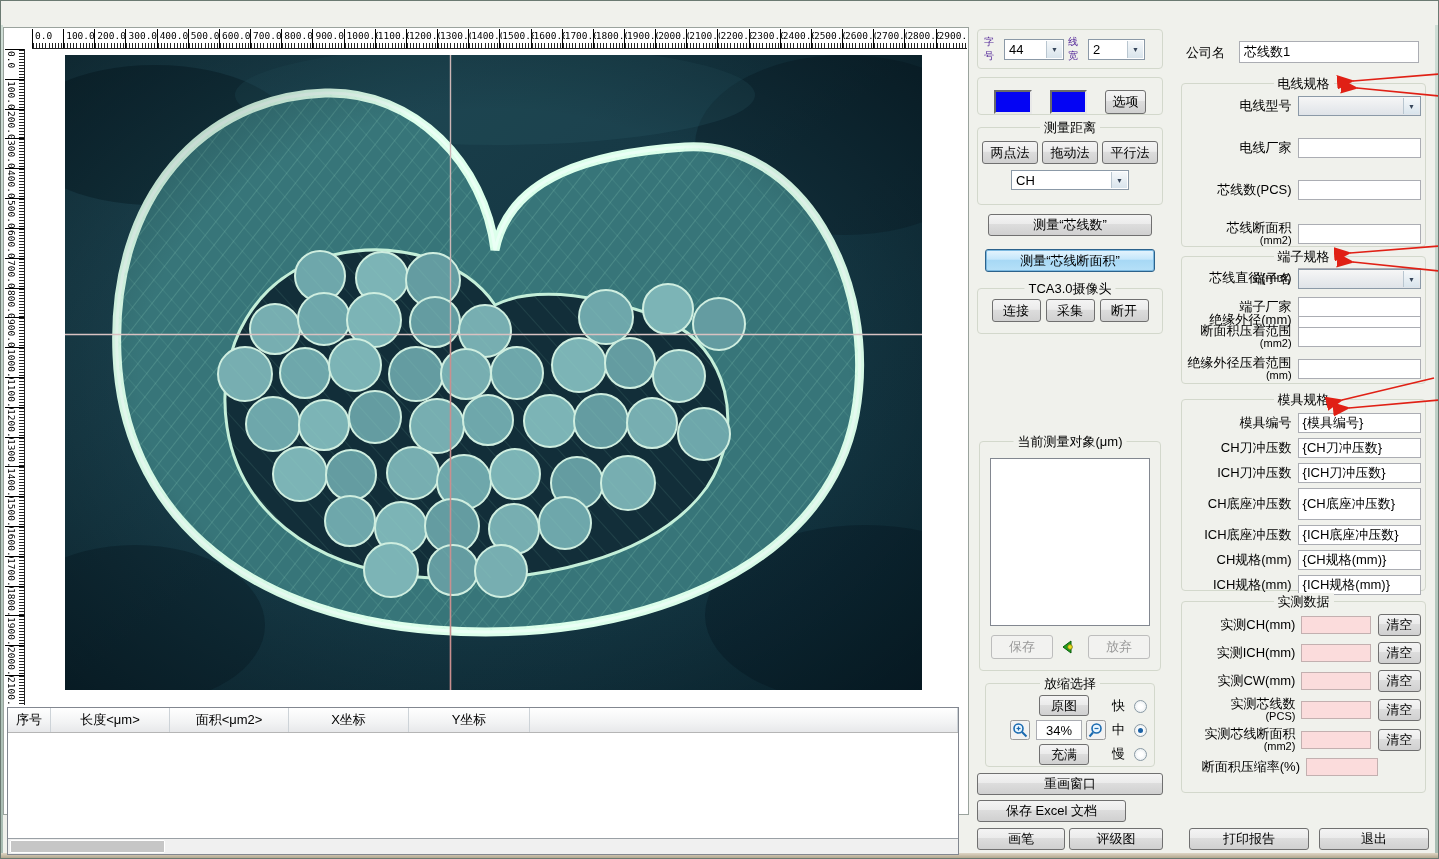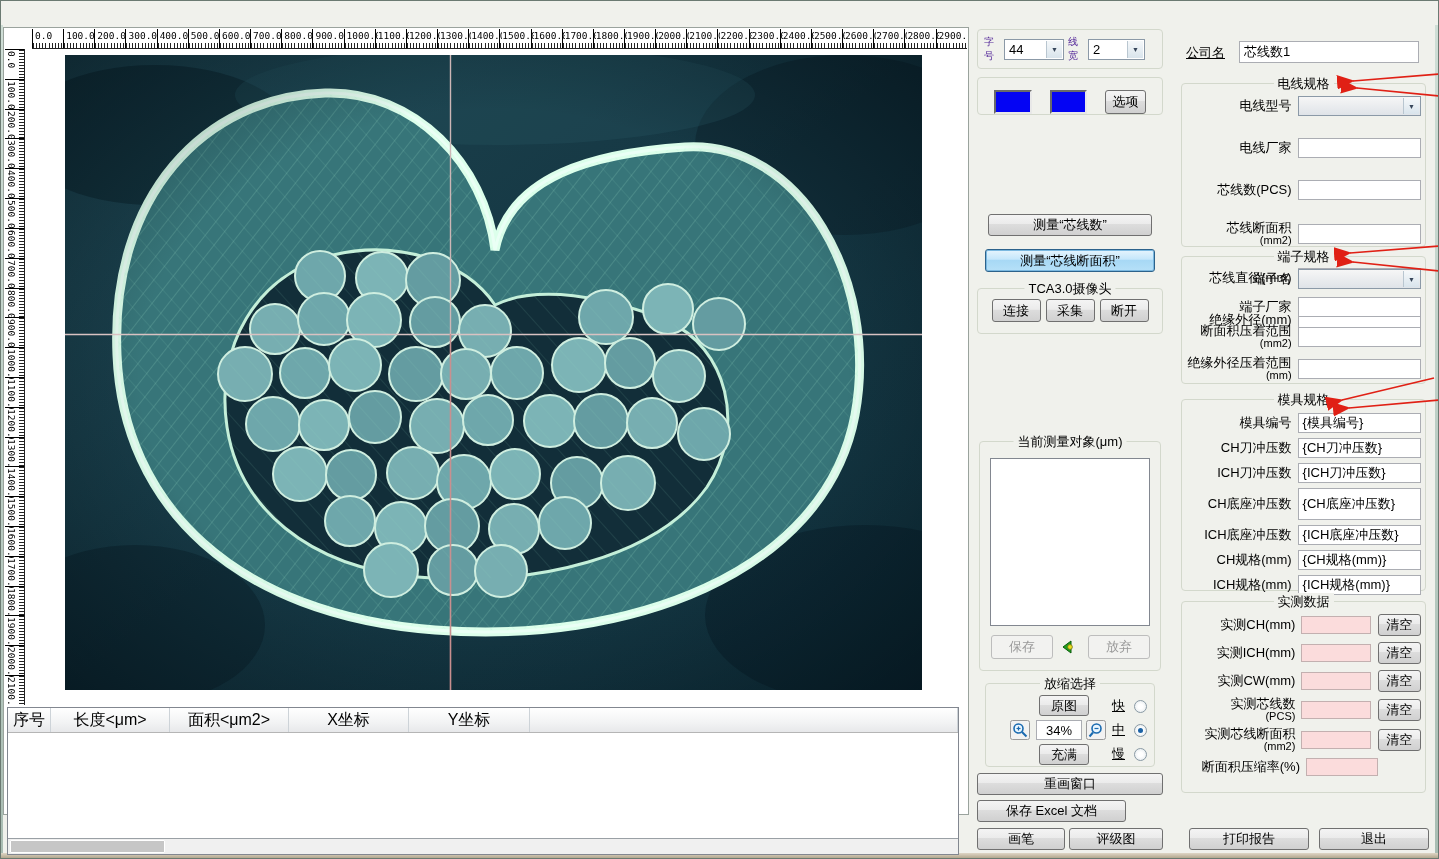--- a/index.html
+++ b/index.html
@@ -36,21 +36,21 @@
            background-image:repeating-linear-gradient(to bottom,#222 0,#222 1px,transparent 1px,transparent 2.98px);
            background-size:5px 100%; background-position:right top; background-repeat:no-repeat; }
   .vlabel-r { position:absolute; left:1px; top:1px; font:9.5px "DejaVu Sans Mono",monospace;
               color:#000; writing-mode:vertical-rl; white-space:nowrap; background:#fff; }
   .photo { position:absolute; left:61px; top:27px; width:857px; height:635px; }
   
   .rtable { position:absolute; left:6px; top:706px; width:952px; height:148px;
             border:1px solid #828790; background:#fff; display:flex; flex-direction:column; }
   .rt-head { display:flex; height:25px; border-bottom:1px solid #b5b5b5;
              background:linear-gradient(#ffffff,#f2f3f4 60%,#e7e8ea); flex:0 0 25px; }
-  .rt-hcell { border-right:1px solid #cdd3d8; font-size:16px; color:#000;
+  .rt-hcell { border-right:1px solid #cdd3d8; font-size:13px; color:#000;
               display:flex; align-items:center; justify-content:center; }
   .rt-body { flex:1; background:#fff; }
   .rt-scroll { flex:0 0 16px; background:#f0f0f0; border-top:1px solid #9aa0a5; position:relative; }
   .rt-thumb { position:absolute; left:2px; top:1px; width:155px; height:13px;
               background:#c6c6c6; border:1px solid #fff; border-radius:1px; }
   
   .group { position:absolute; border:1px solid #d3d8cc; border-radius:4px; }
   .group-title { position:absolute; top:-9px; left:50%; transform:translateX(-50%);
                  background:#f0f1ec; padding:0 4px; font-size:13px; color:#000; white-space:nowrap; }
   .btn { display:flex; align-items:center; justify-content:center;
@@ -67,21 +67,21 @@
                   display:flex; align-items:center; justify-content:center;
                   font-size:7px; color:#37465a; }
   .tinput { border:1px solid #abadb3; background:#fff; font-size:13px; color:#000;
             display:flex; align-items:center; padding-left:4px; }
   .pinkbox { border:1px solid #c3b0b0; background:#fbdcdc; }
   .swatch { background:#0404f4; border:2px solid; border-color:#6a6a6a #e8e8e8 #e8e8e8 #6a6a6a; }
   .radio { width:13px; height:13px; border-radius:50%; border:1px solid #8a9aa5;
            background:radial-gradient(#ffffff 30%,#dfe6ea); position:relative; display:inline-block; }
   .radio.sel::after { content:""; position:absolute; left:3px; top:3px; width:5px; height:5px;
                       border-radius:50%; background:#1c62a5; }
-  .lbl { font-size:13px; color:#000;text-decoration:underline; }
+  .lbl { font-size:13px; color:#000; }
   .vstack { width:16px; line-height:14px; font-size:10px; color:#4c1d95; word-break:break-all; }
   
   .spec-row { display:flex; align-items:center; }
   .spec-label { font-size:13px; color:#000; text-align:right; line-height:12px; }
   .spec-label .unit { font-size:11px; }
   .arrows-overlay { position:absolute; left:0; top:0; width:1439px; height:859px;
                     pointer-events:none; z-index:60; }
   .colA, .colB { position:absolute; top:0; height:859px; }
   .colA { left:973px; width:194px; }
   .colB { left:1175px; width:260px; }
@@ -381,20 +381,32 @@
     </div>
 
     <div class="group" style="left:3px;top:76px;width:186px;height:38px">
       <div style="display:flex;align-items:flex-end;height:100%;padding:0 16px;gap:18px">
         <div class="swatch" style="width:42px;height:24px"></div>
         <div class="swatch" style="width:42px;height:24px"></div>
         <div class="btn" style="width:46px;height:24px">选项</div>
       </div>
     </div>
 
+    <div class="group" style="left:3px;top:126px;width:186px;height:78px">
+      <div class="group-title">测量距离</div>
+      <div style="display:flex;gap:4px;justify-content:center;margin-top:13px">
+        <div class="btn" style="width:56px;height:23px">两点法</div>
+        <div class="btn" style="width:56px;height:23px">拖动法</div>
+        <div class="btn" style="width:56px;height:23px">平行法</div>
+      </div>
+      <div class="combo" style="width:118px;height:20px;margin:6px auto 0">
+        <span>CH</span>
+        <span class="arrow">▼</span>
+      </div>
+    </div>
 
     <div class="btn abs" style="left:14px;top:213px;width:164px;height:22px">测量“芯线数”</div>
     <div class="btn primary abs" style="left:11px;top:248px;width:170px;height:23px">测量“芯线断面积”</div>
 
     <div class="group" style="left:3px;top:287px;width:186px;height:46px">
       <div class="group-title">TCA3.0摄像头</div>
       <div style="display:flex;gap:5px;justify-content:center;margin-top:10px">
         <div class="btn" style="width:49px;height:23px">连接</div>
         <div class="btn" style="width:49px;height:23px">采集</div>
         <div class="btn" style="width:49px;height:23px">断开</div>

